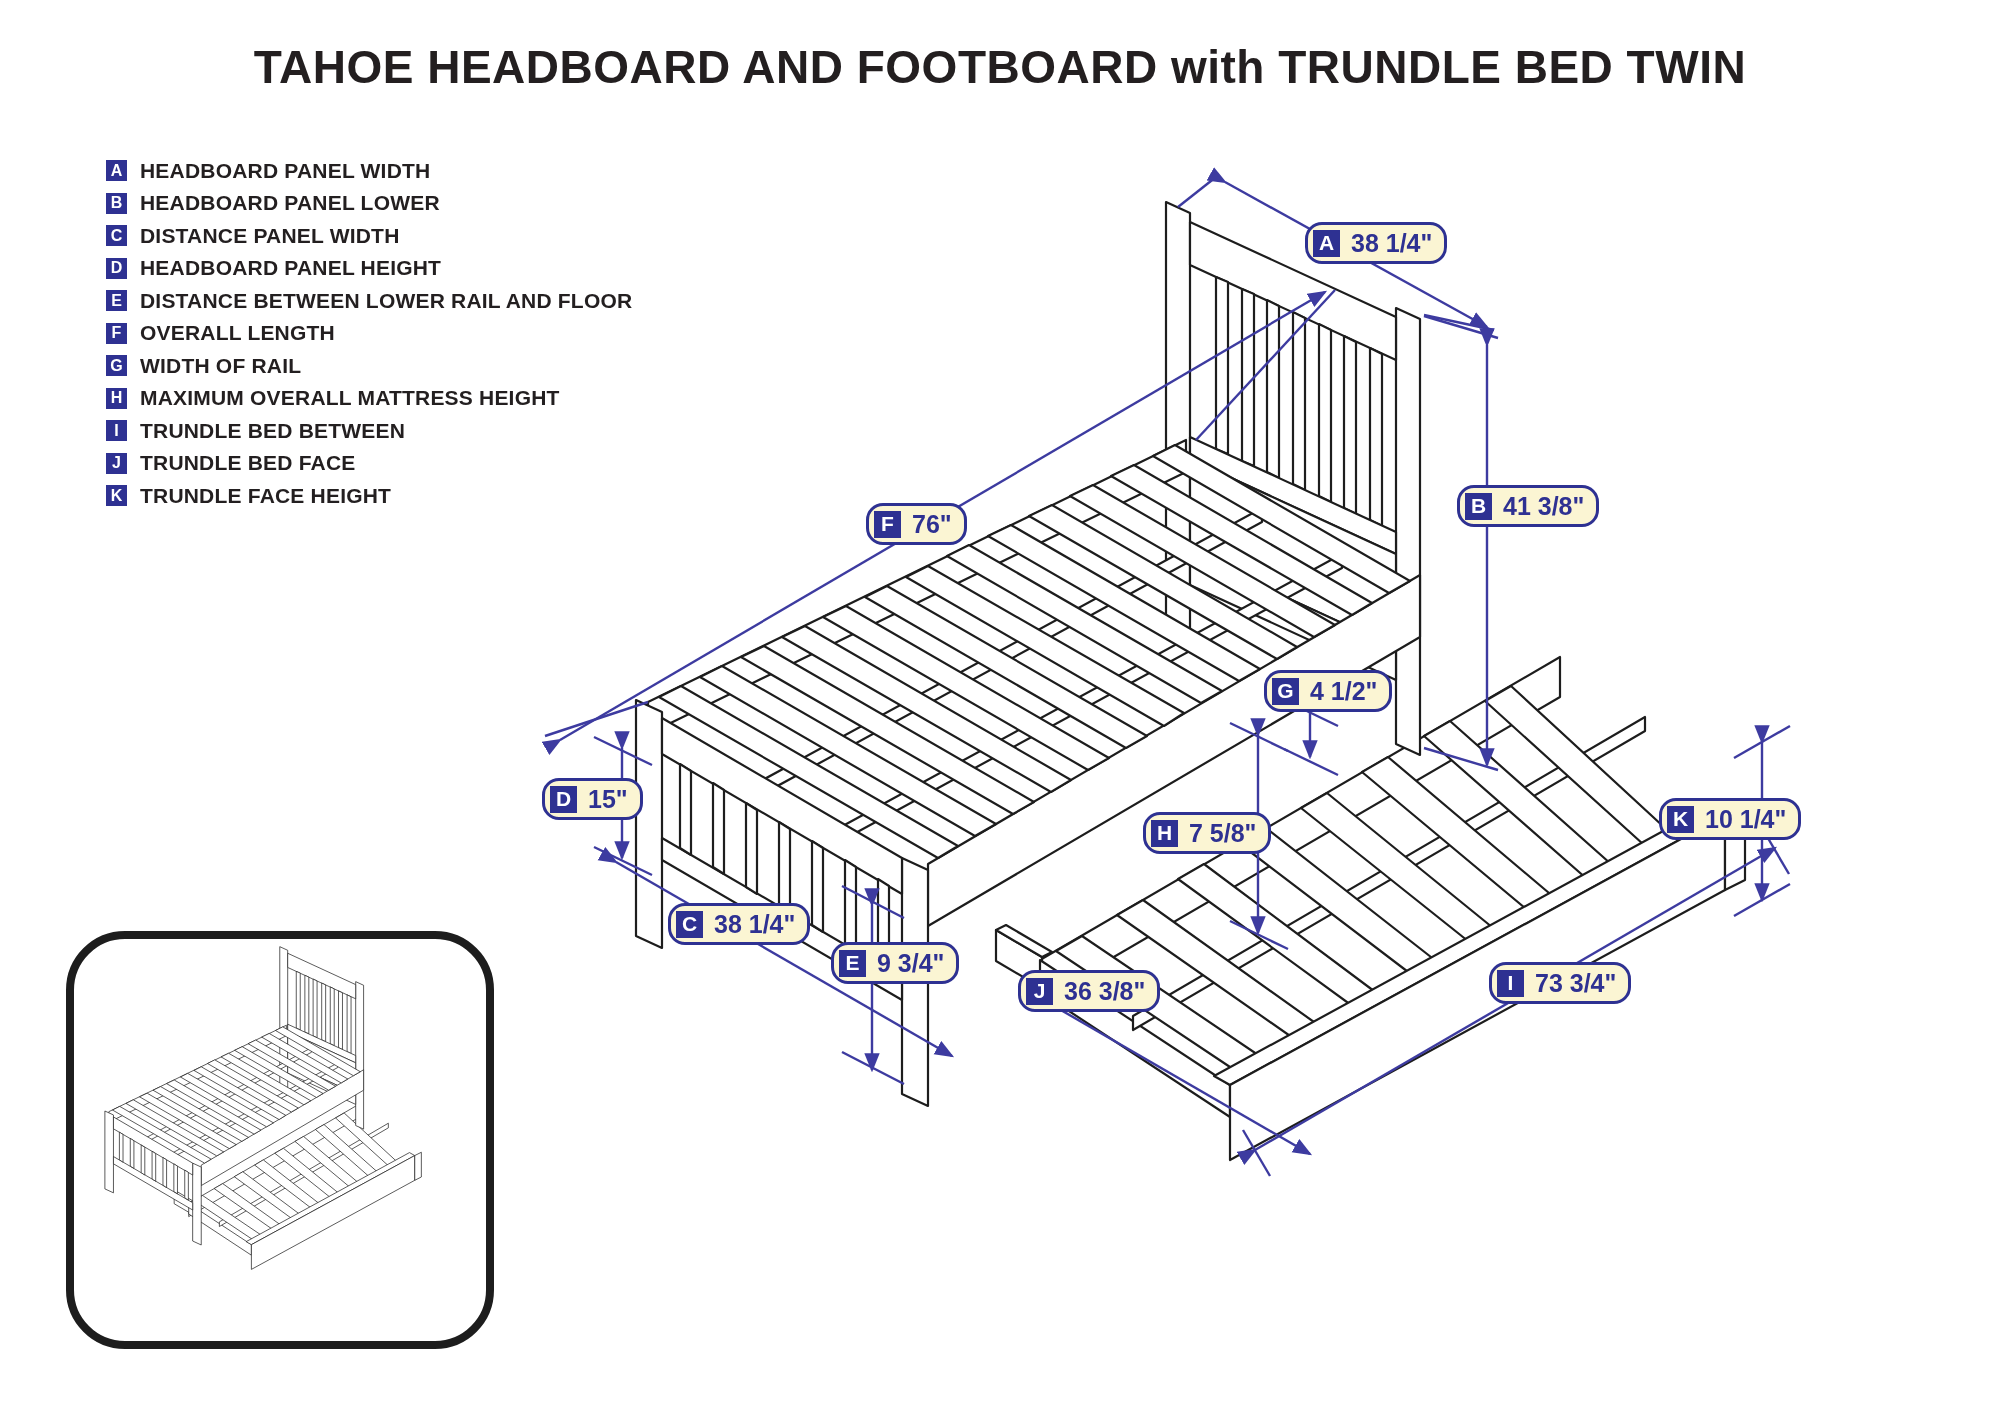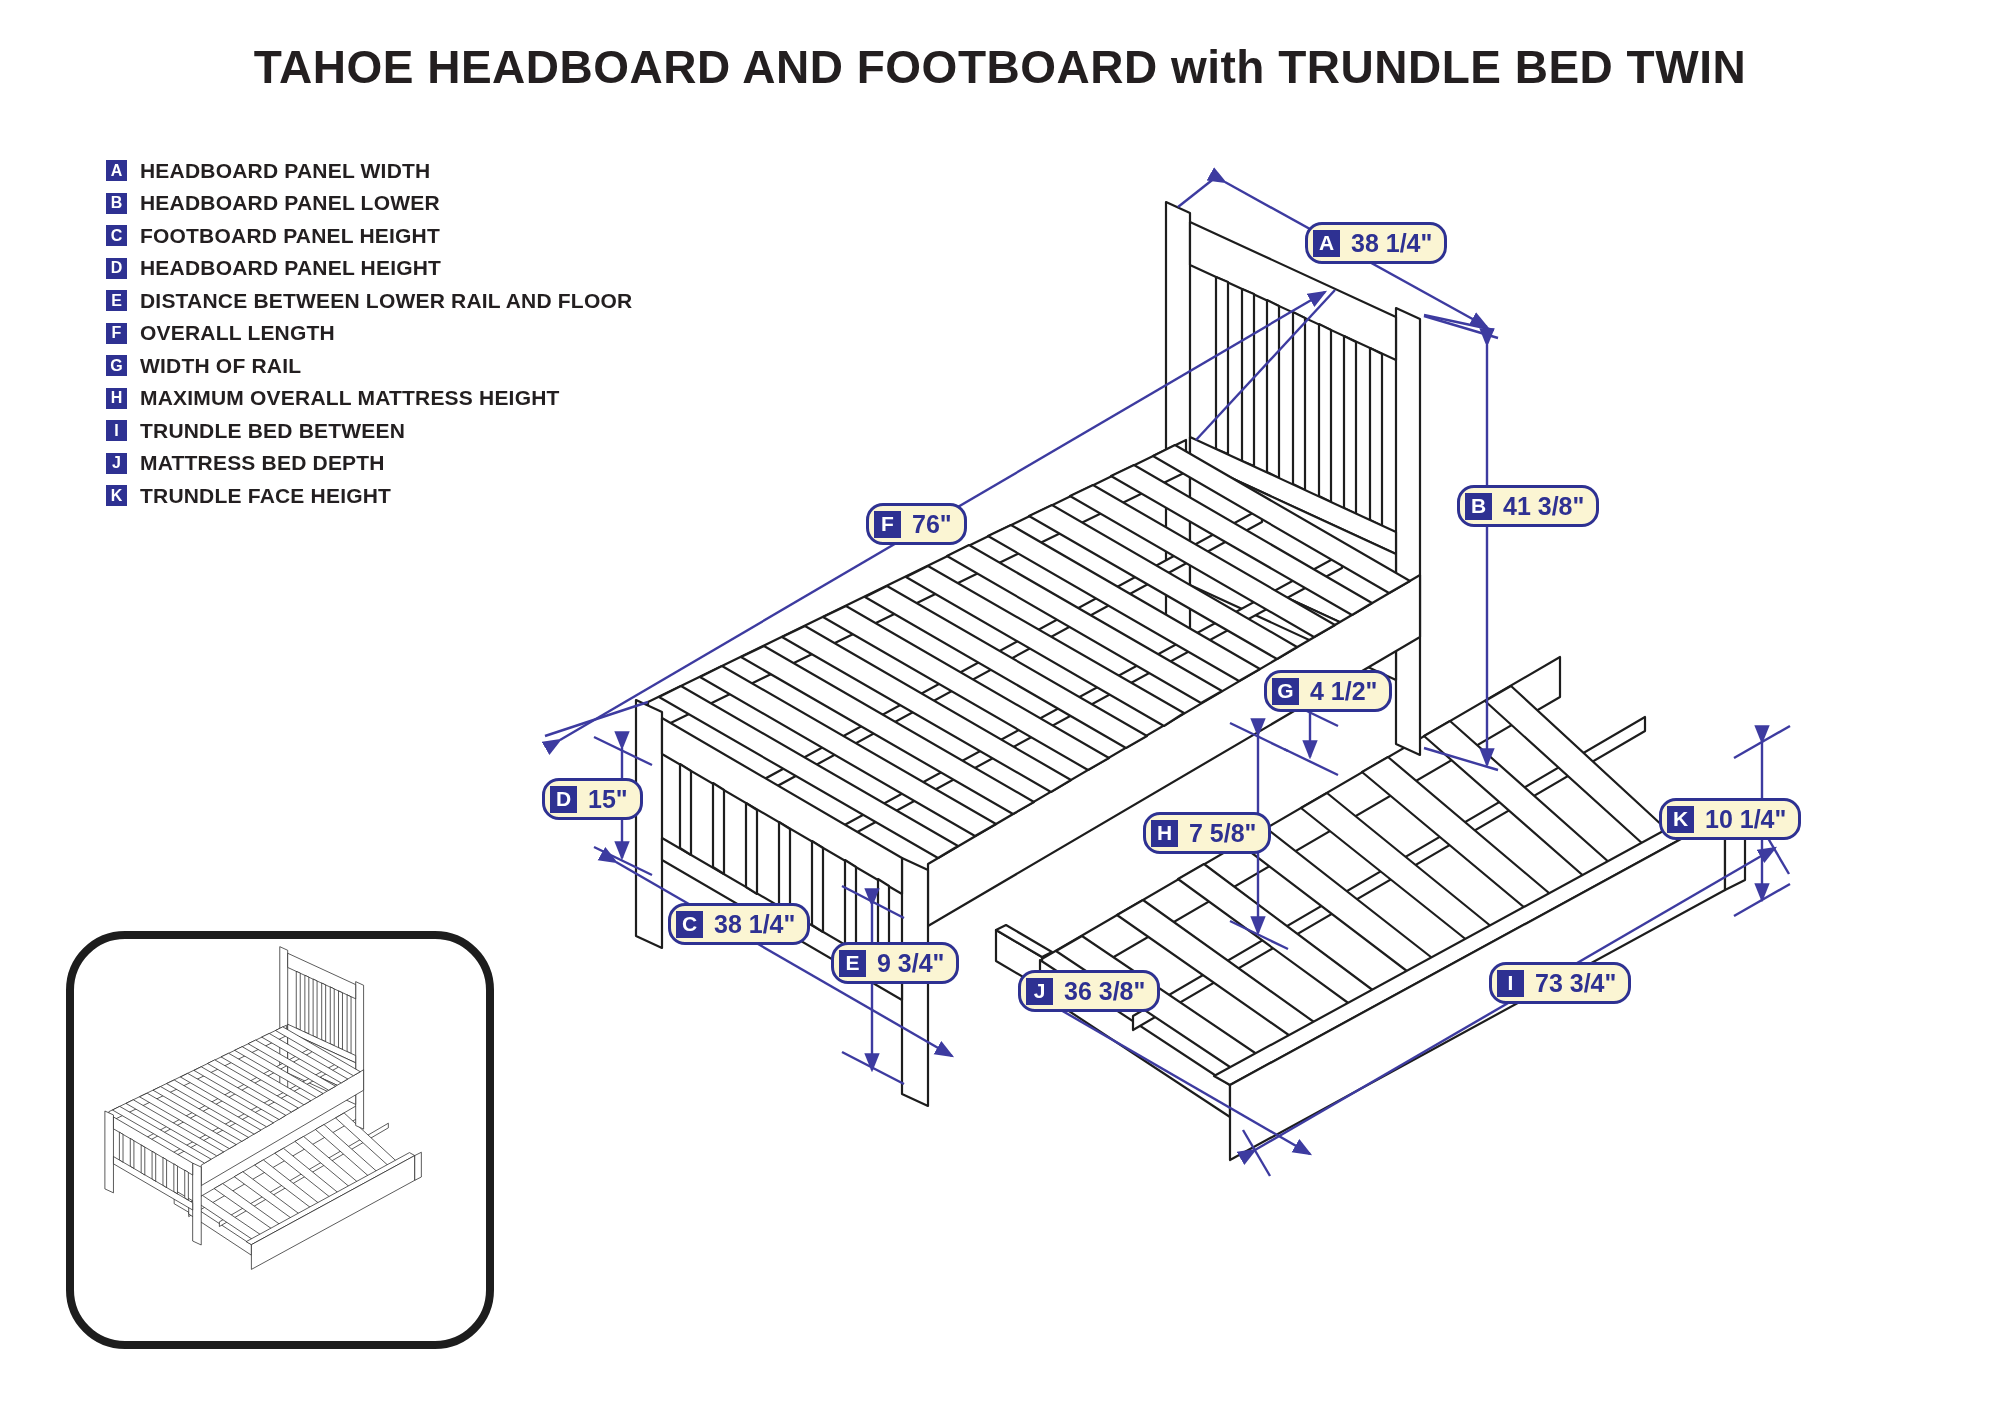--- a/index.html
+++ b/index.html
@@ -41,21 +41,21 @@
   <li>
       <span class="lbadge">A</span>
       <span class="llabel">HEADBOARD PANEL WIDTH</span>
     </li>
   <li>
       <span class="lbadge">B</span>
       <span class="llabel">HEADBOARD PANEL LOWER</span>
     </li>
   <li>
       <span class="lbadge">C</span>
-      <span class="llabel">FOOTBOARD PANEL HEIGHT</span>
+      <span class="llabel">DISTANCE PANEL WIDTH</span>
     </li>
   <li>
       <span class="lbadge">D</span>
       <span class="llabel">HEADBOARD PANEL HEIGHT</span>
     </li>
   <li>
       <span class="lbadge">E</span>
       <span class="llabel">DISTANCE BETWEEN LOWER RAIL AND FLOOR</span>
     </li>
   <li>
@@ -69,21 +69,21 @@
   <li>
       <span class="lbadge">H</span>
       <span class="llabel">MAXIMUM OVERALL MATTRESS HEIGHT</span>
     </li>
   <li>
       <span class="lbadge">I</span>
       <span class="llabel">TRUNDLE BED BETWEEN</span>
     </li>
   <li>
       <span class="lbadge">J</span>
-      <span class="llabel">MATTRESS BED DEPTH</span>
+      <span class="llabel">TRUNDLE BED FACE</span>
     </li>
   <li>
       <span class="lbadge">K</span>
       <span class="llabel">TRUNDLE FACE HEIGHT</span>
     </li>
 </ul>
 
 <svg width="2000" height="1415" viewBox="0 0 2000 1415">
   <defs>
     <marker id="ah" markerUnits="strokeWidth" markerWidth="8" markerHeight="7" refX="7" refY="3.2" orient="auto">

